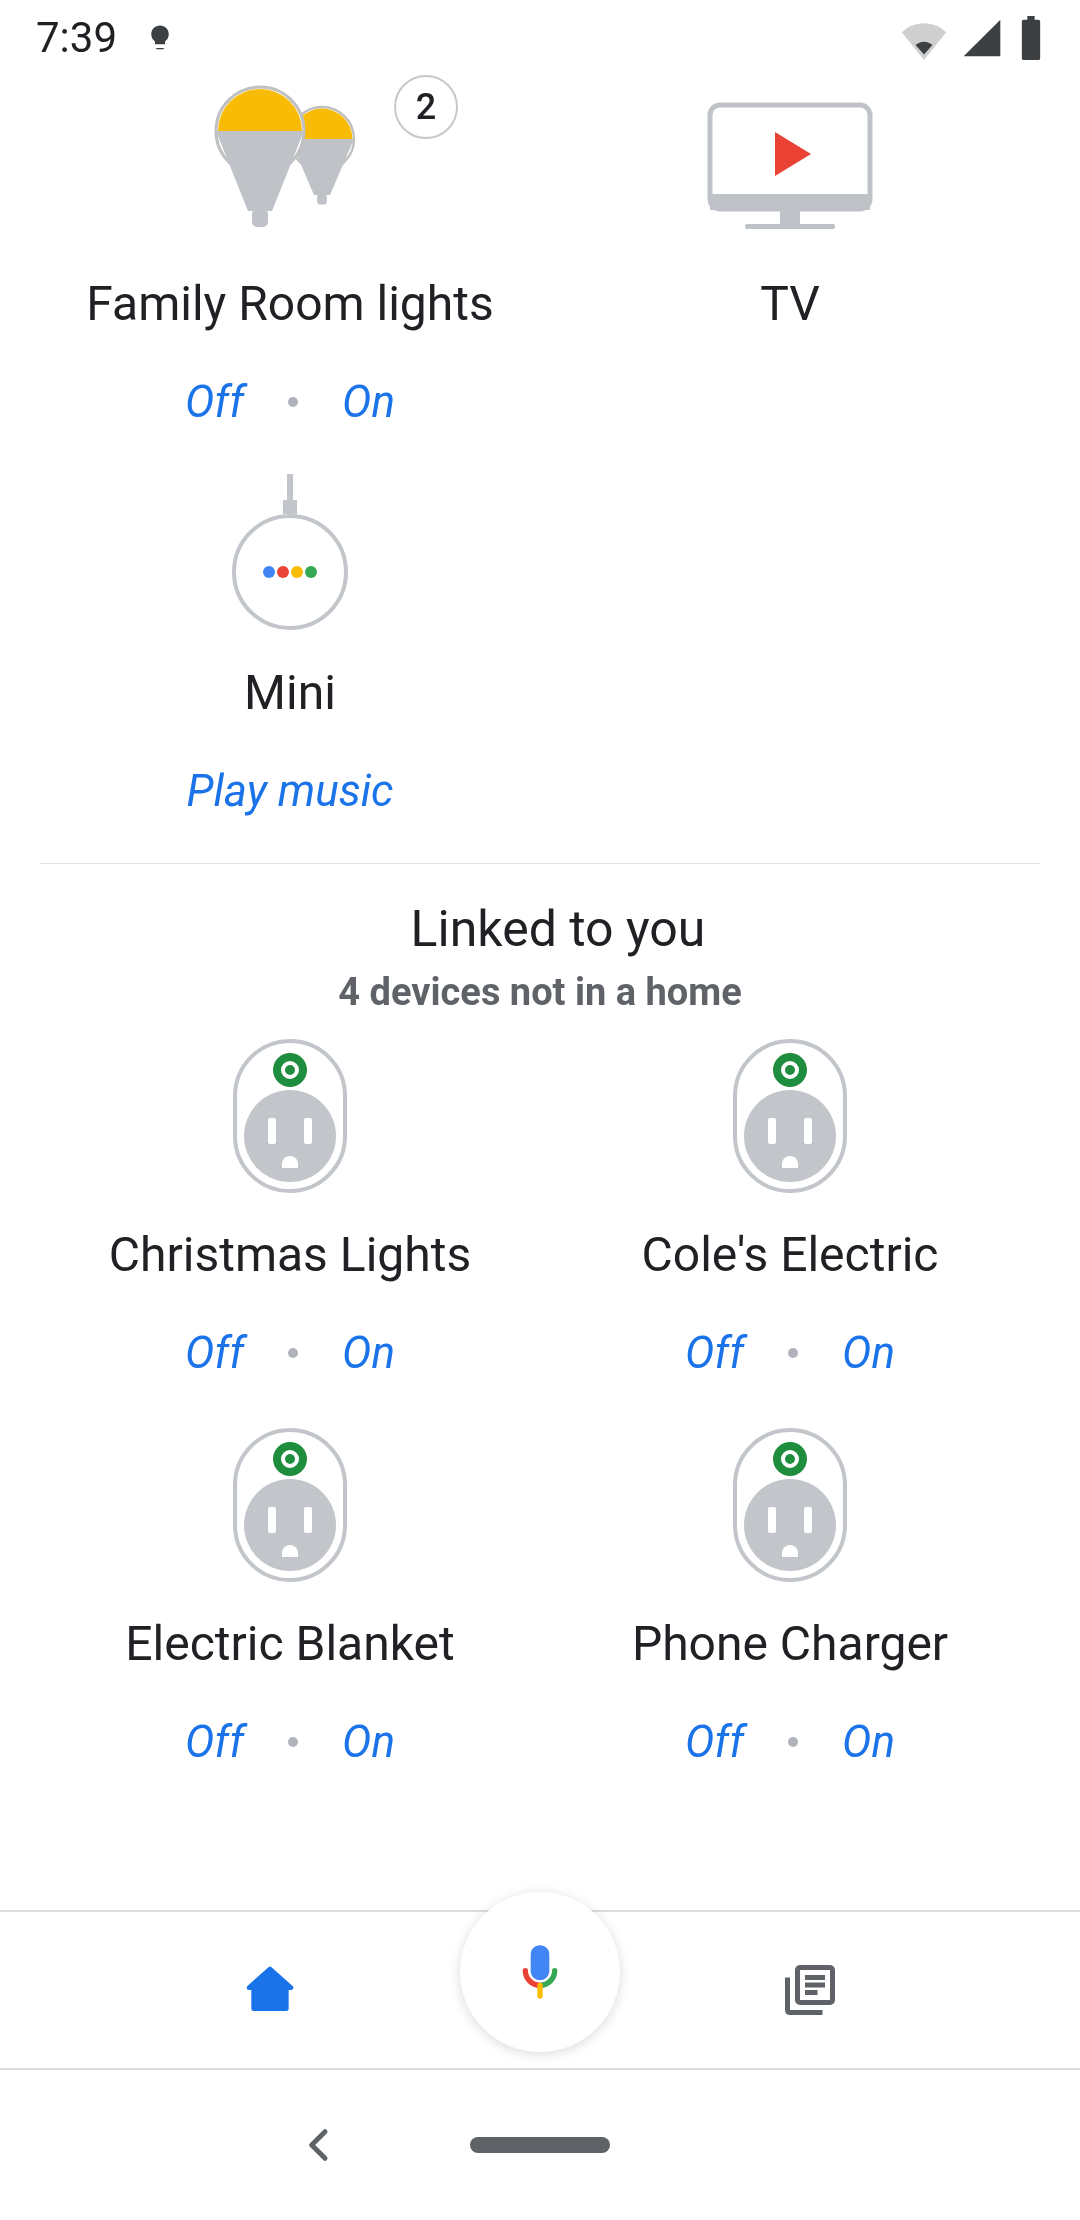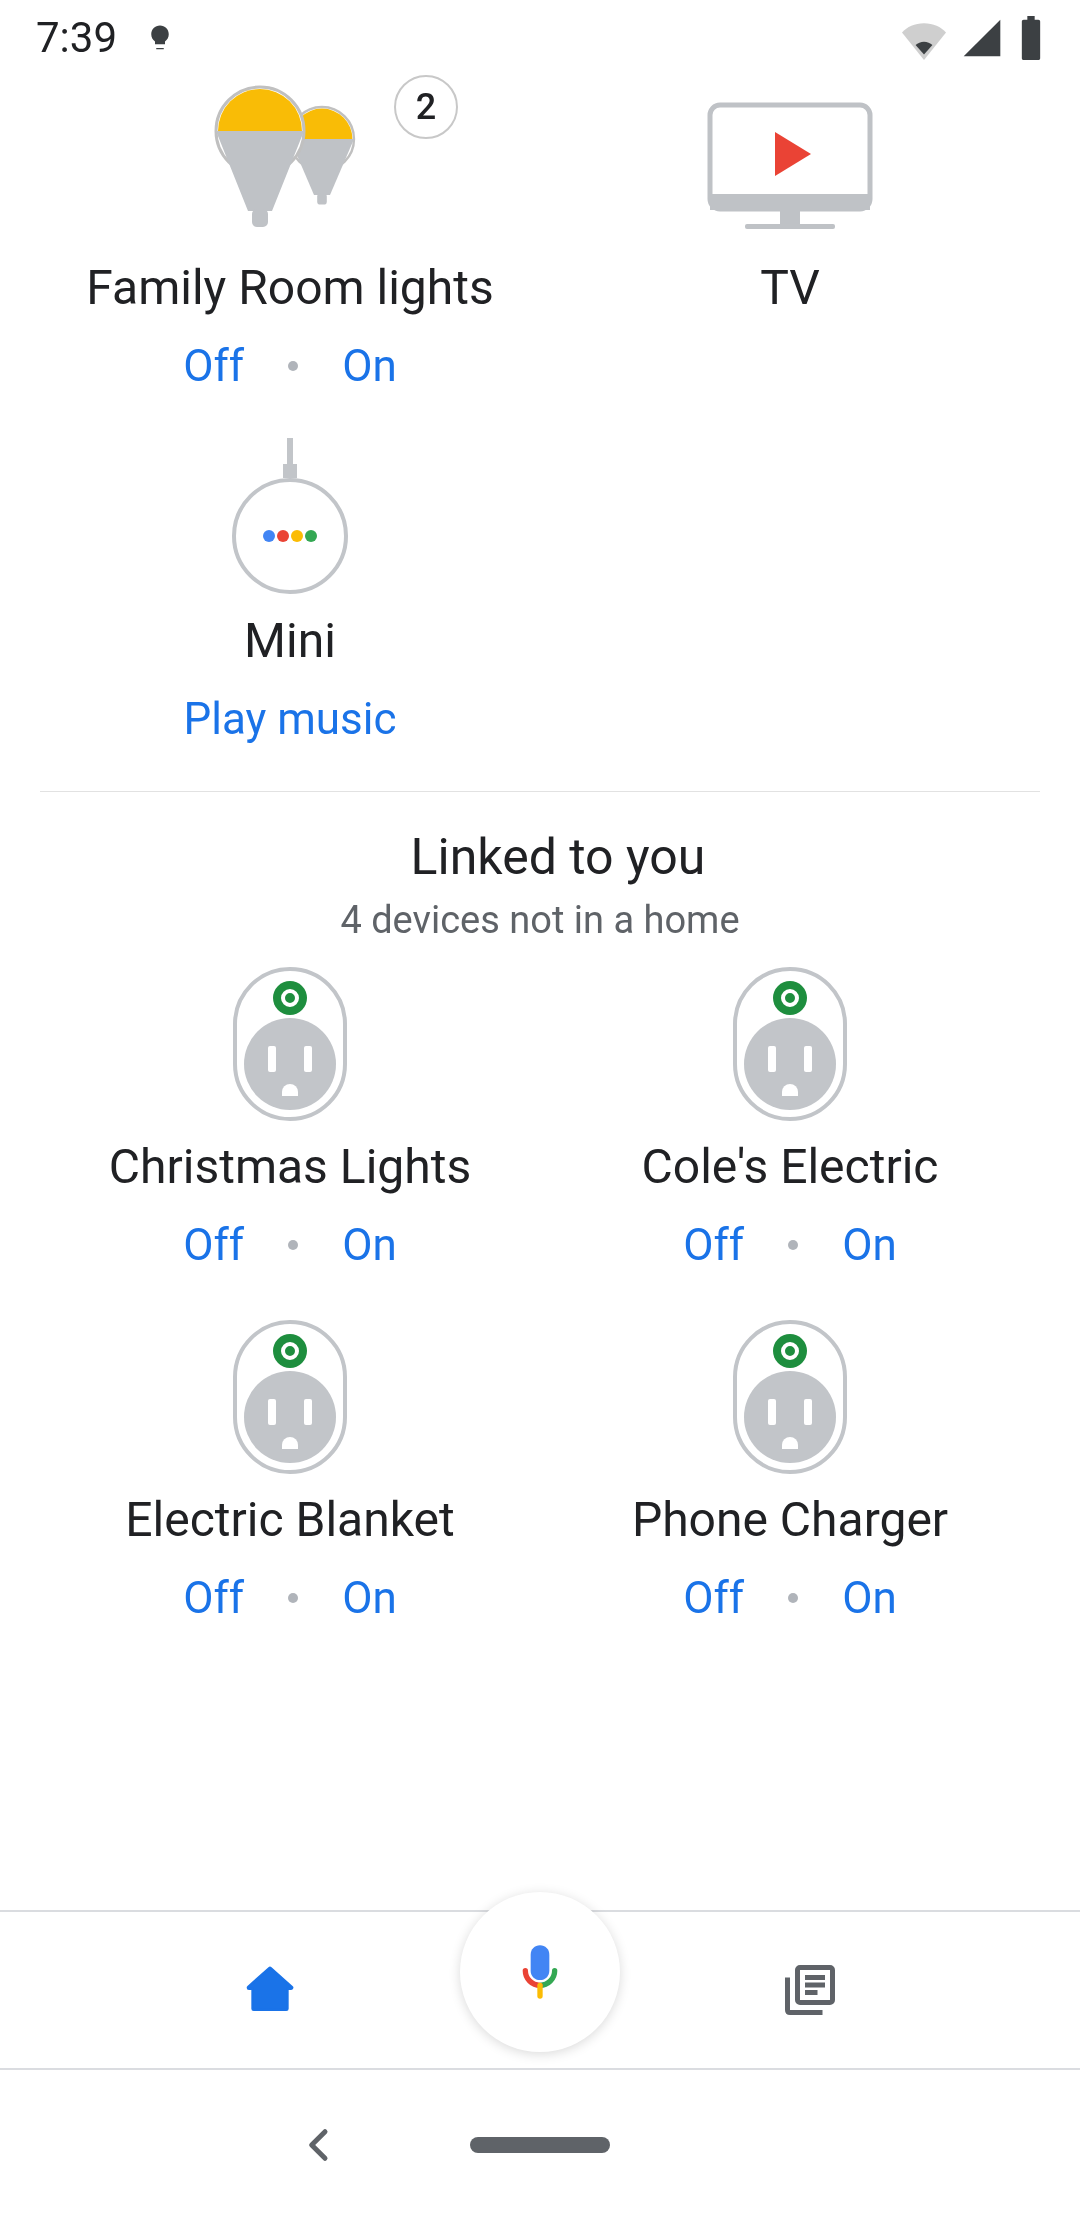--- a/index.html
+++ b/index.html
@@ -49,31 +49,32 @@
     padding-bottom: 36px;
   }
   .device-icon-wrap {
     height: 160px;
     display:flex; align-items:center; justify-content:center;
     position: relative;
   }
   .device-title {
     font-size: 48px;
     color: #202124;
-    margin-top: 14px;
+    margin-top: 30px;
     text-align:center;
     font-weight: 400;
   }
   .device-actions {
     display:flex;
     align-items:center;
     gap: 44px;
-    margin-top: 24px;
+    margin-top: 44px;
     font-size: 44px;
     color: #1a73e8;
+    font-style: italic;
   }
   .device-actions .dot {
     width:10px; height:10px; border-radius:50%;
     background:#b0b4ba;
   }
   .sep {
     height:1px; background:#e2e2e2;
     margin: 10px 40px 36px 40px;
   }
   .section-title {
@@ -82,20 +83,21 @@
     color: #202124;
     font-weight:400;
     padding-left:36px;
   }
   .section-sub {
     text-align:center;
     font-size: 38px;
     color: #5f6368;
     margin-top: 12px;
     margin-bottom: 12px;
+    font-weight: bold;
   }
 
   
   .bottom-nav {
     position:absolute;
     bottom:150px;
     left:0; right:0;
     height:160px;
     border-top:2px solid #dadce0;
     border-bottom:2px solid #dadce0;

